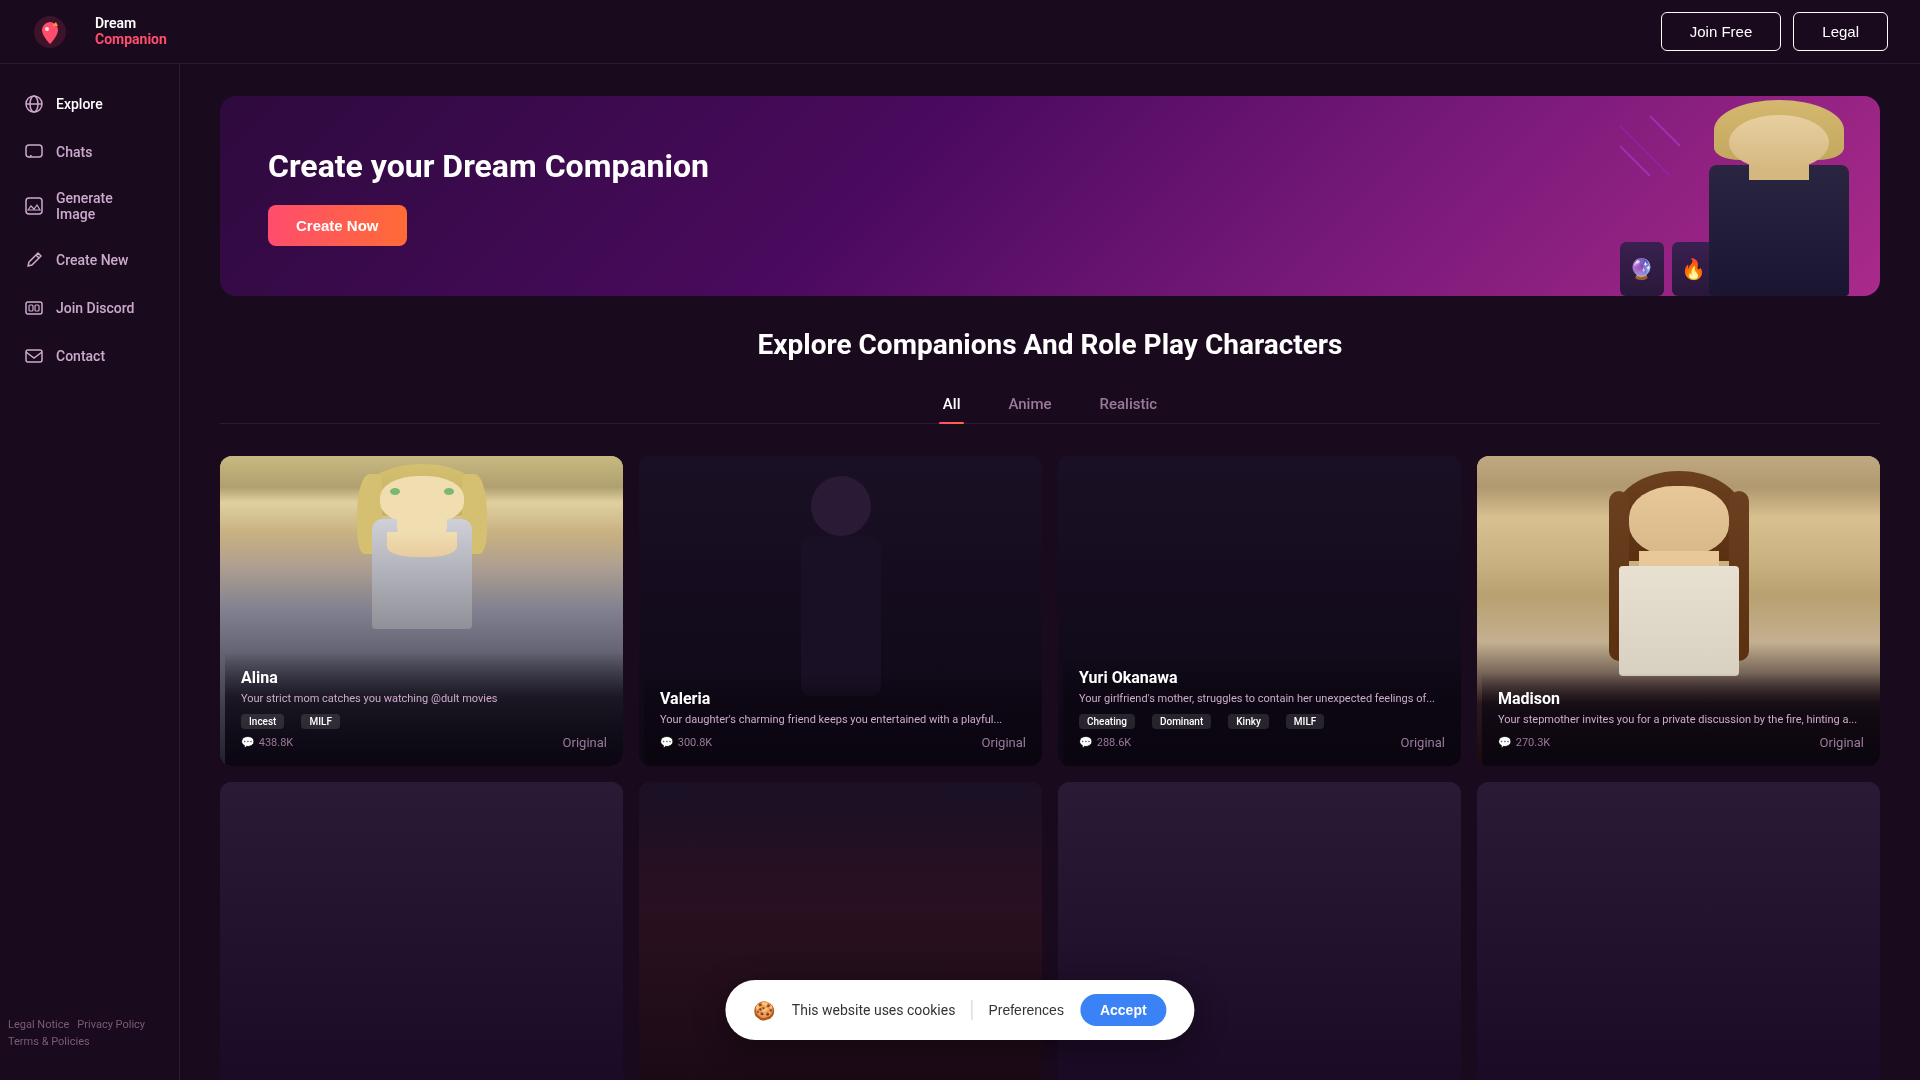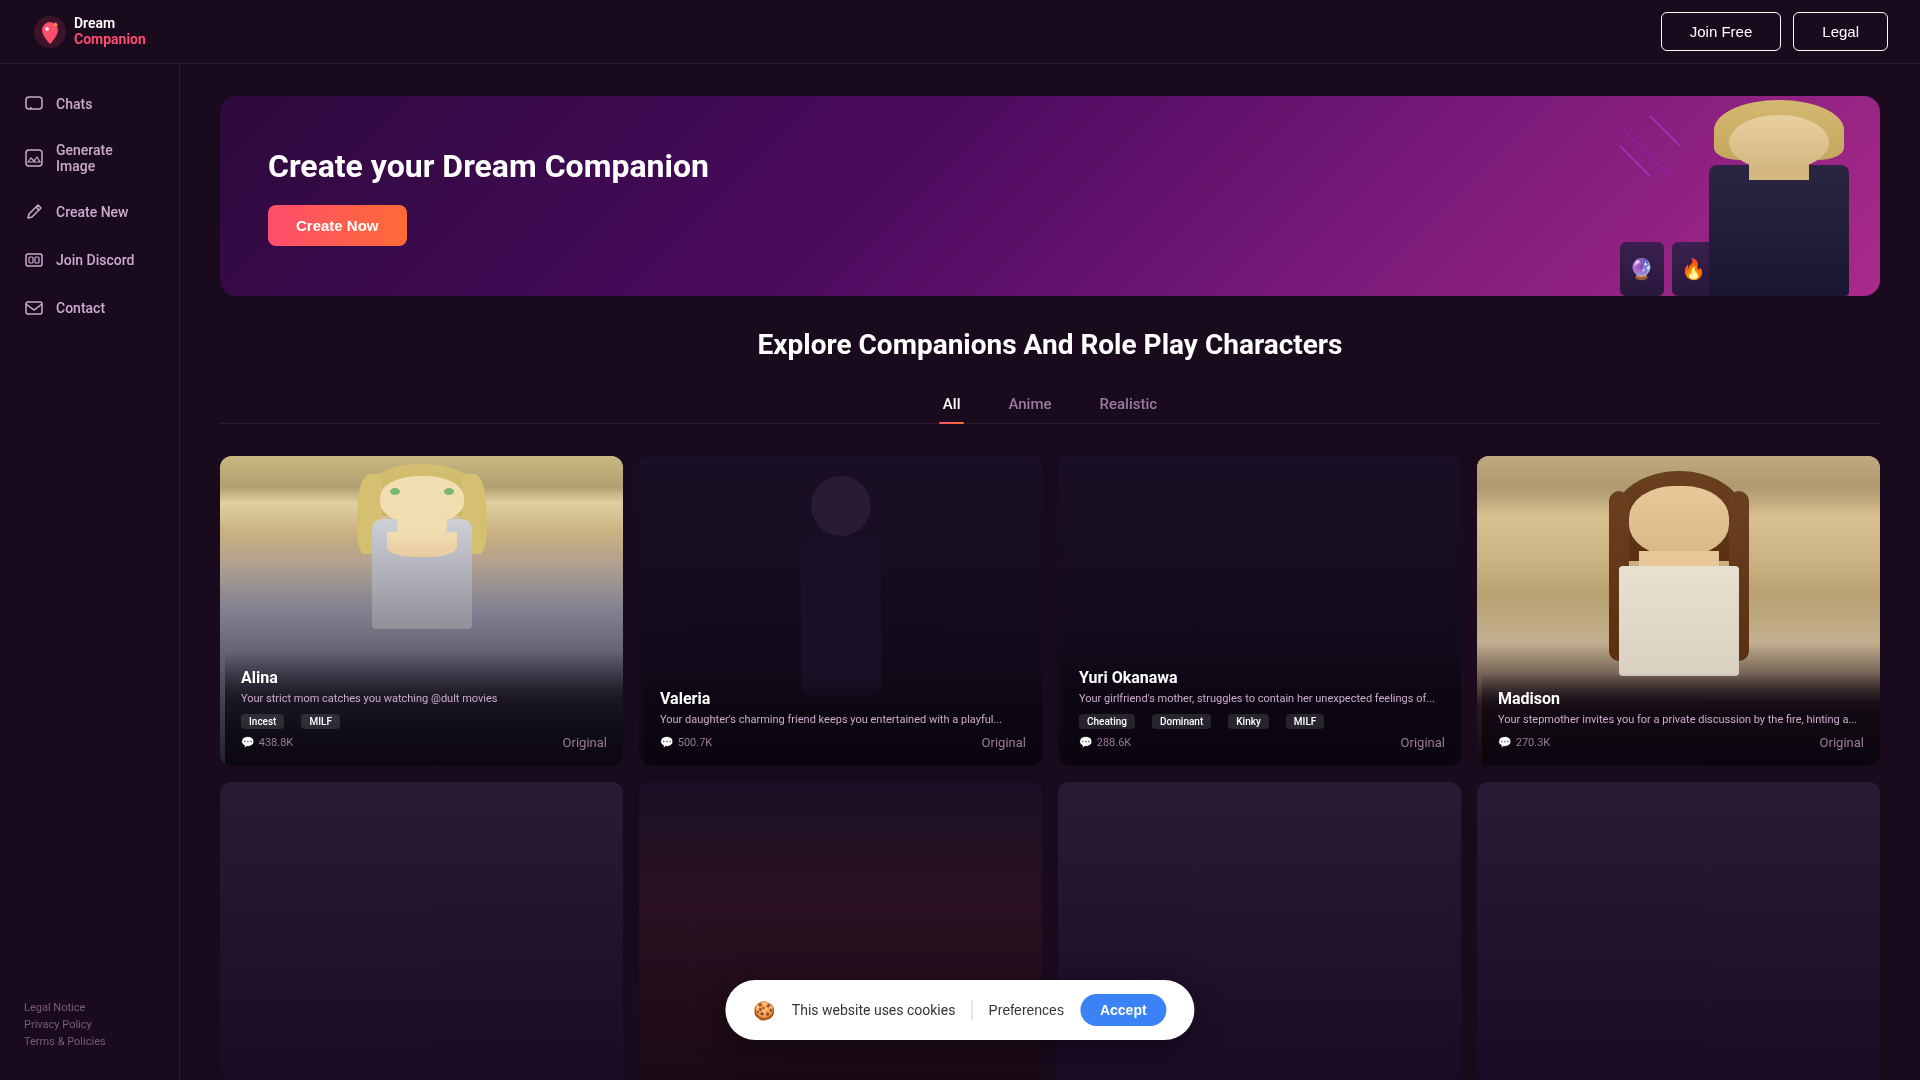--- a/index.html
+++ b/index.html
@@ -23,21 +23,21 @@
       height: 64px;
       background-color: #1a0a1e;
       border-bottom: 1px solid #2d1a35;
       flex-shrink: 0;
       position: relative;
       z-index: 10;
     }
     .logo {
       display: flex;
       align-items: center;
-      gap: 6px;
+      gap: 27px;
       cursor: pointer;
     }
     .logo-icon {
       width: 36px;
       height: 36px;
     }
     .logo-text {
       display: flex;
       flex-direction: column;
       line-height: 1.1;
@@ -109,21 +109,21 @@
     .sidebar-item.active {
       color: #ffffff;
     }
     .sidebar-icon {
       width: 20px;
       height: 20px;
       flex-shrink: 0;
     }
     .sidebar-footer {
       margin-top: auto;
-      padding: 16px 24px;
+      padding: 16px 8px;
     }
     .sidebar-footer-links {
       display: flex;
       flex-wrap: wrap;
       gap: 4px 8px;
     }
     .sidebar-footer-link {
       font-size: 11px;
       color: #7a5a7a;
       cursor: pointer;
@@ -410,20 +410,30 @@
   </div>
   <div class="header-buttons">
     <button class="btn-join-free">Join Free</button>
     <button class="btn-login">Legal</button>
   </div>
 </header>
 
 <div class="layout">
 
   <aside class="sidebar">
+    <div class="sidebar-item active">
+      <span class="sidebar-icon">
+        <svg width="20" height="20" viewBox="0 0 20 20" fill="none">
+          <circle cx="10" cy="10" r="8" stroke="#ccaacc" stroke-width="1.5"></circle>
+          <ellipse cx="10" cy="10" rx="4" ry="8" stroke="#ccaacc" stroke-width="1.5"></ellipse>
+          <line x1="2" y1="10" x2="18" y2="10" stroke="#ccaacc" stroke-width="1.5"></line>
+        </svg>
+      </span>
+      <span>Explore</span>
+    </div>
     <div class="sidebar-item">
       <span class="sidebar-icon">
         <svg width="20" height="20" viewBox="0 0 20 20" fill="none">
           <rect x="2" y="3" width="16" height="12" rx="3" stroke="#ccaacc" stroke-width="1.5"></rect>
           <path d="M6 16 L8 13 H6 Z" fill="#ccaacc"></path>
         </svg>
       </span>
       <span>Chats</span>
     </div>
     <div class="sidebar-item">
@@ -578,21 +588,21 @@
               <div style="width:60px;height:60px;background:#2a1a35;border-radius:50%;margin:0 auto;"></div>
               <div style="width:80px;height:160px;background:#1a1025;border-radius:10px;margin:0 auto;"></div>
             </div>
           </div>
           <div class="card-overlay">
             <div class="card-name">Valeria</div>
             <div class="card-desc">Your daughter's charming friend keeps you entertained with a playful...</div>
             <div class="card-footer">
               <div class="card-stats">
                 <span class="chat-icon">💬</span>
-                <span>500.7K</span>
+                <span>300.8K</span>
               </div>
               <span class="card-badge">Original</span>
             </div>
           </div>
         </div>
 
         <div class="character-card card-yuri">
           <div class="card-image">
             <div style="position:absolute;top:0;left:0;right:0;bottom:0;background:linear-gradient(180deg,#1a1025 0%,#0d0815 100%);"></div>
           </div>

